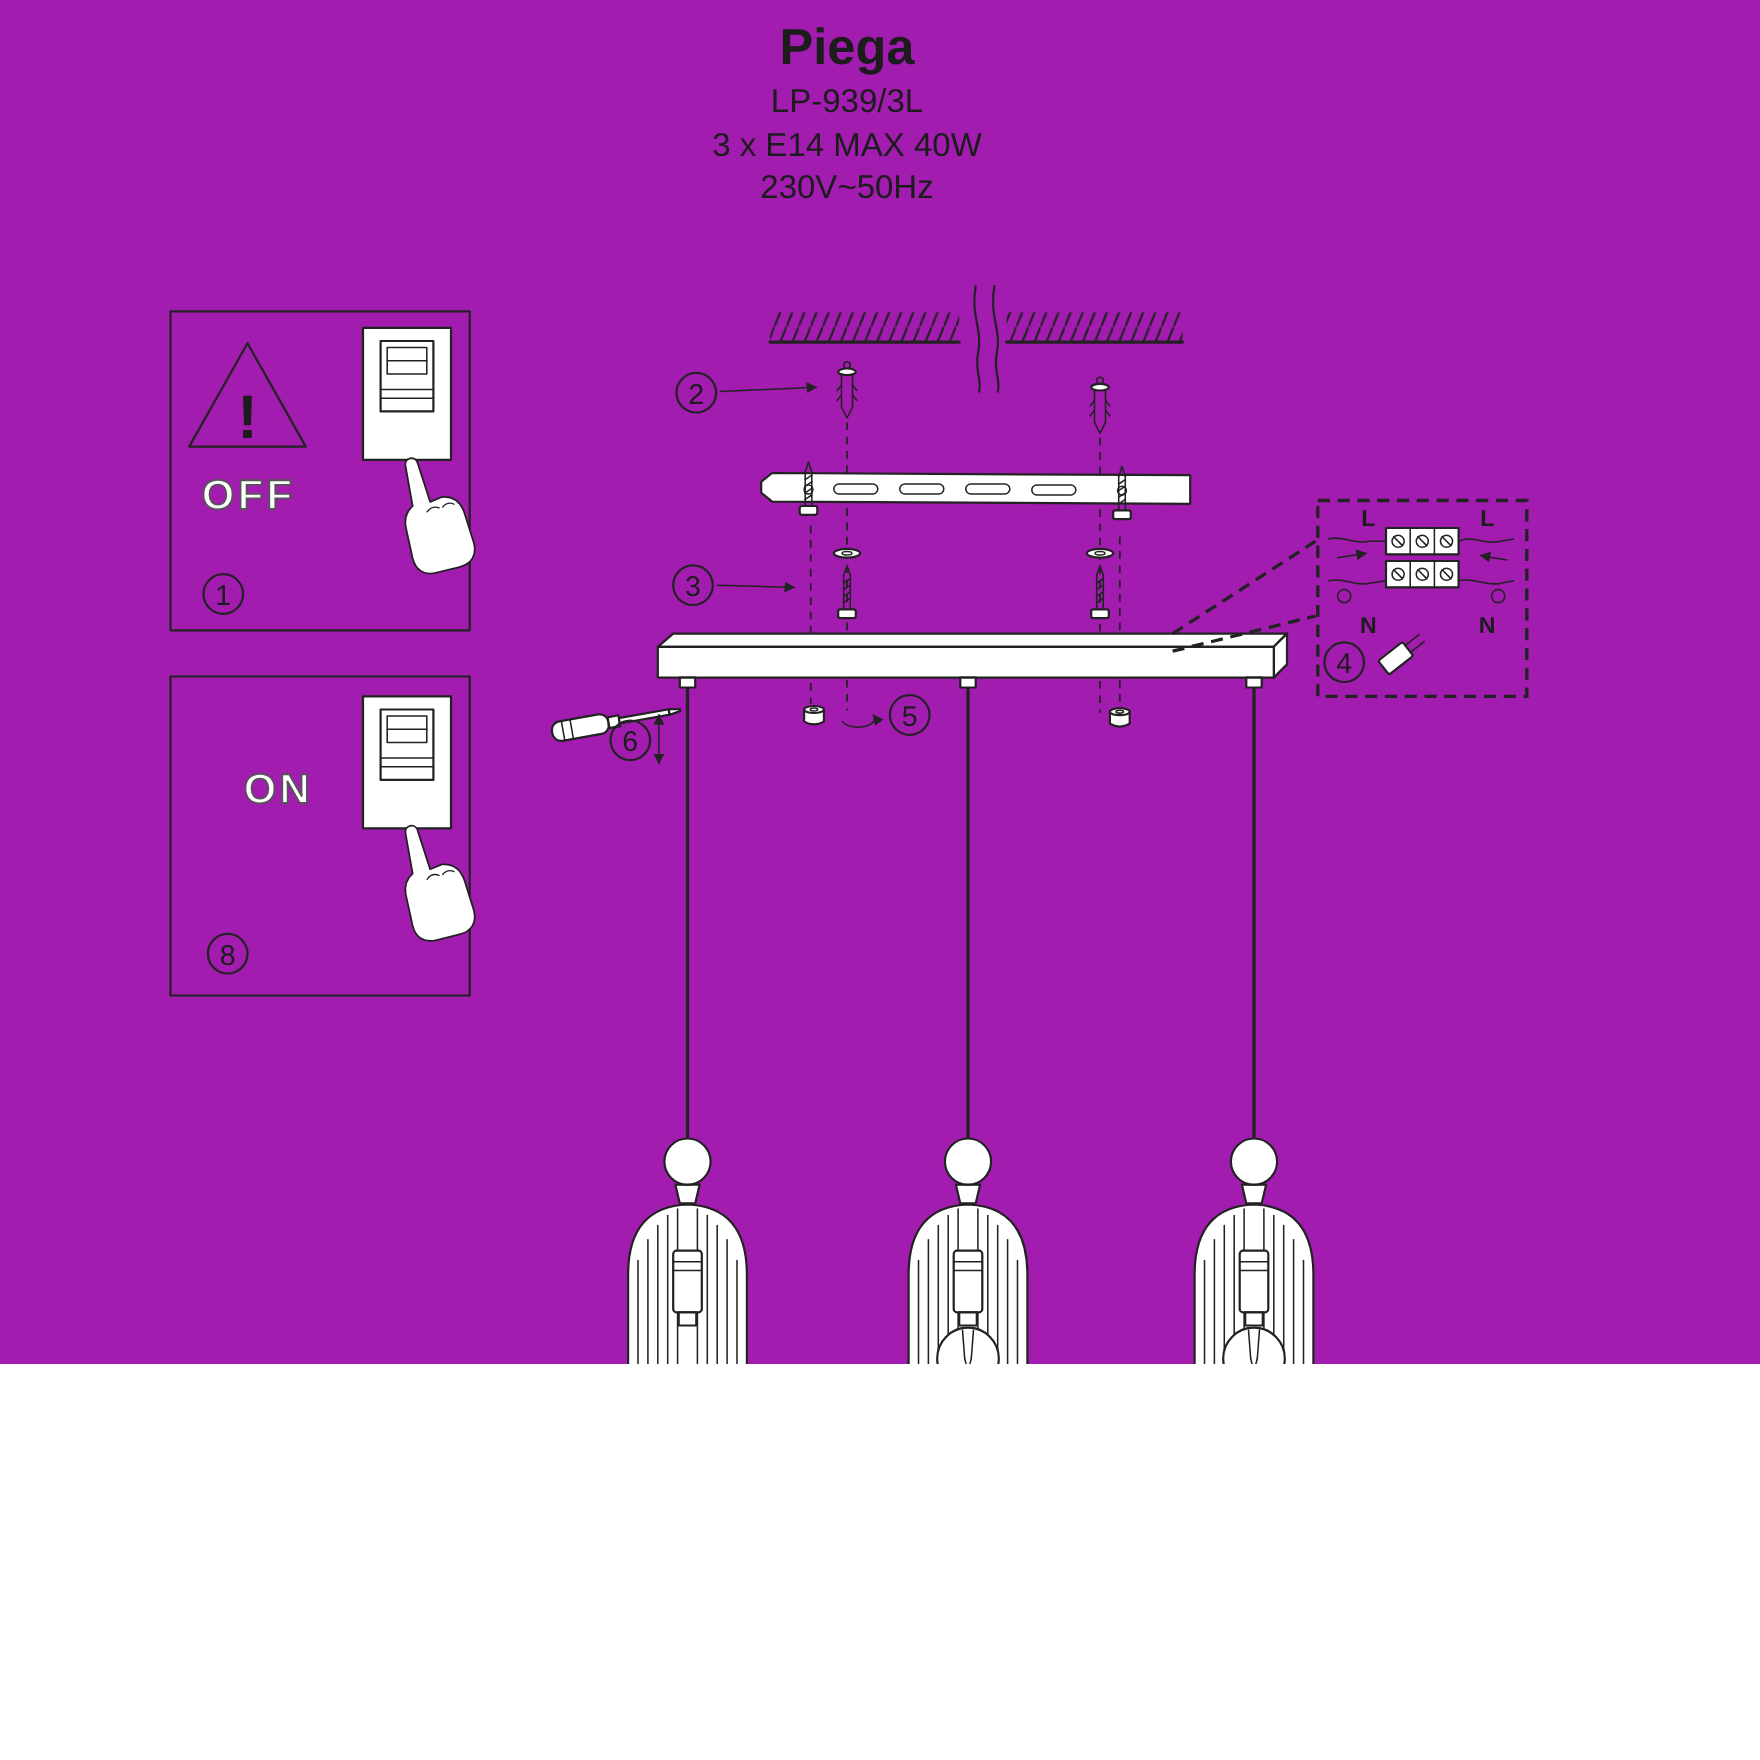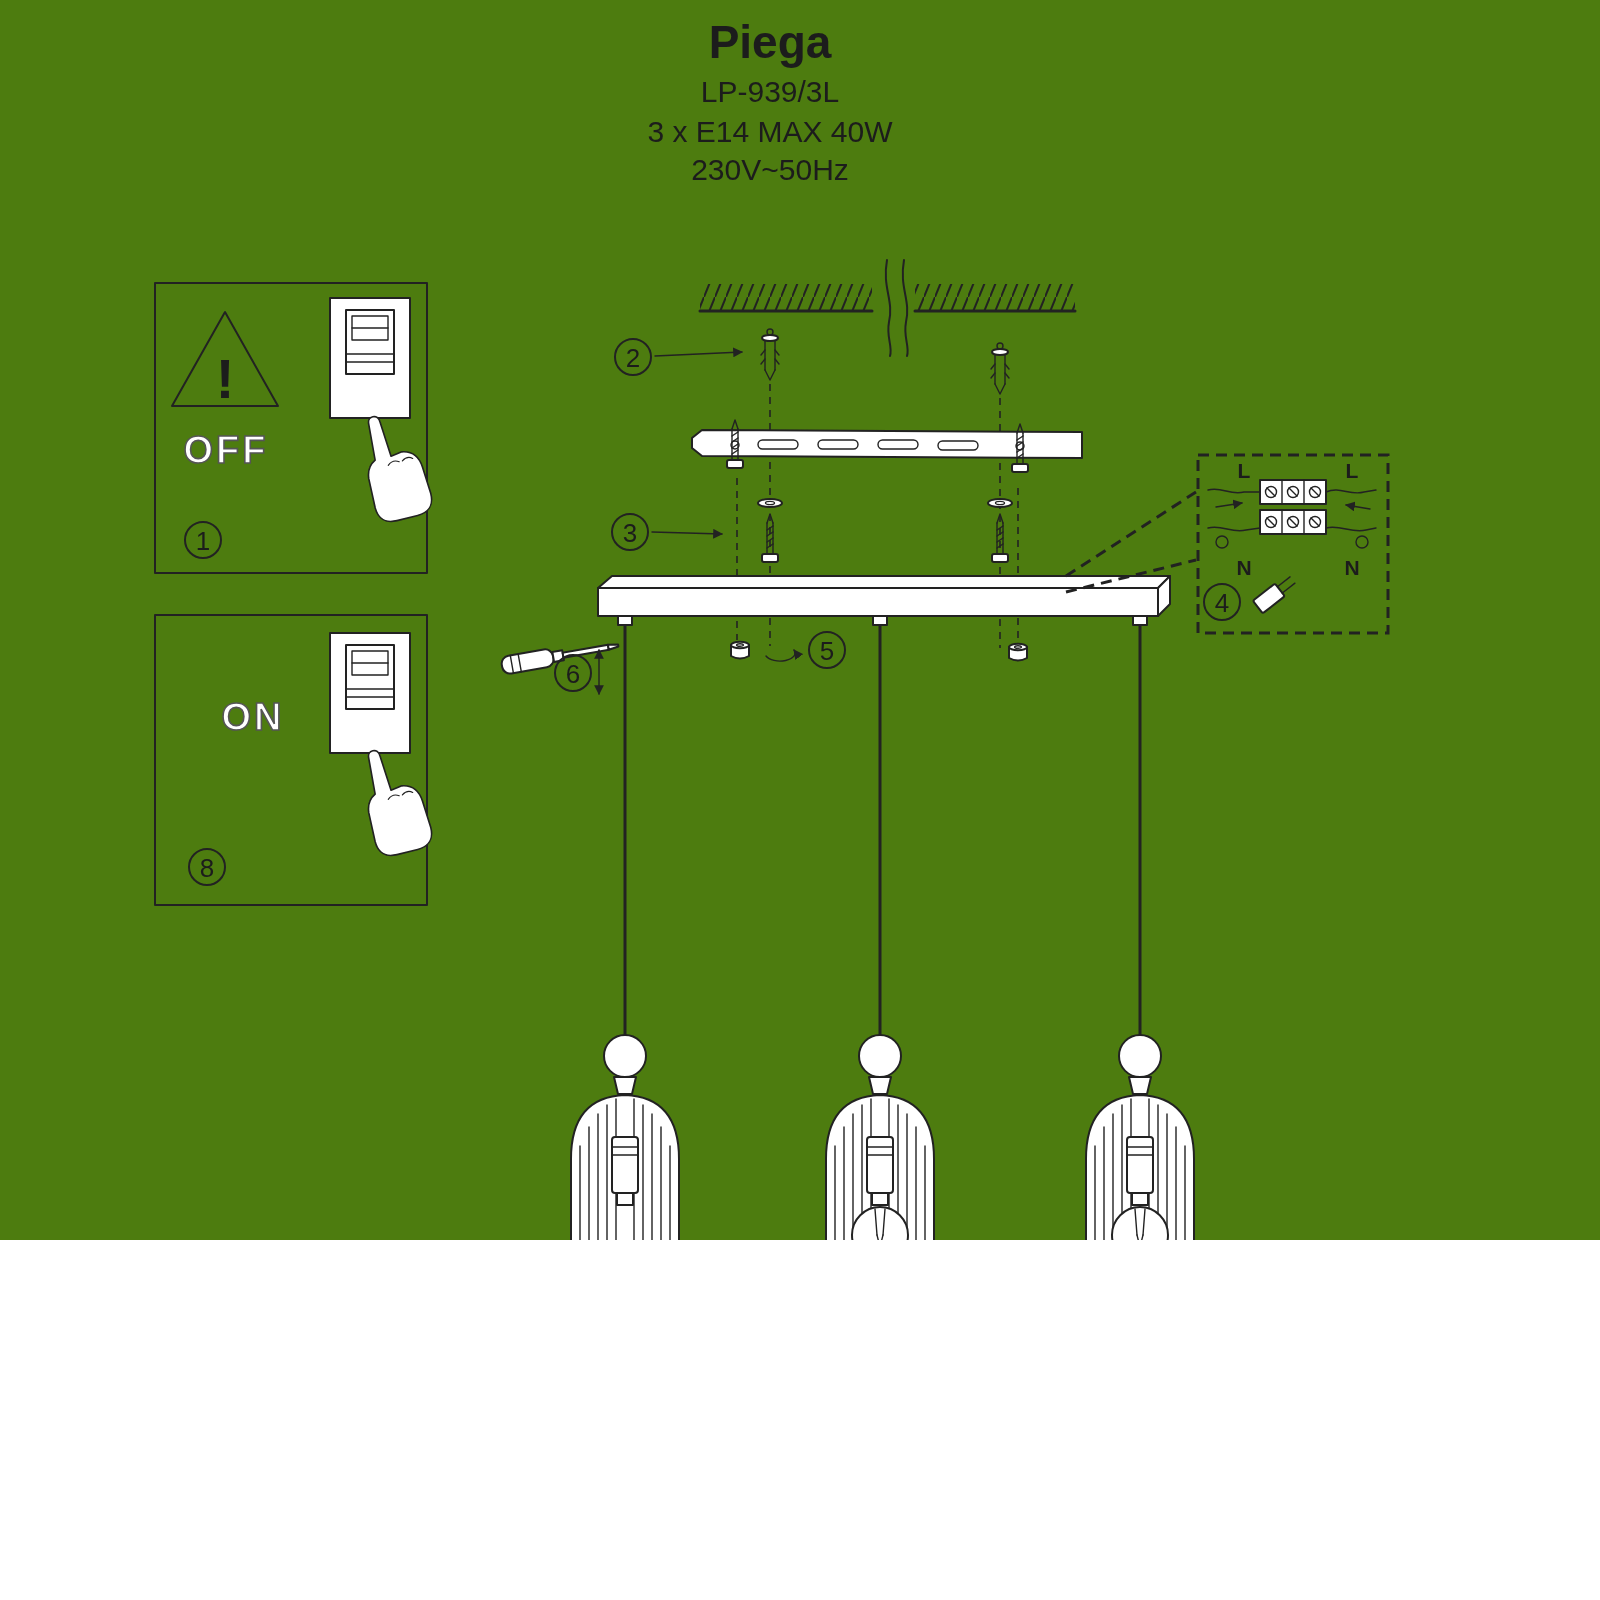--- a/index.html
+++ b/index.html
@@ -1,16 +1,16 @@
 <!DOCTYPE html>
 <html><head>
 <meta charset="utf-8">
 <style>
   html,body{margin:0;padding:0;background:#fff;}
-  .page{width:1600px;height:1240px;position:relative;background:#4d7c0f;margin:0 auto;}
+  .page{width:1600px;height:1240px;position:relative;background:#a21caf;margin:0 auto;}
   svg{display:block;}
   .ln{stroke:#222;fill:none;stroke-width:2;stroke-linecap:round;stroke-linejoin:round;}
   .ln-thick{stroke:#222;fill:none;stroke-width:3;stroke-linecap:round;stroke-linejoin:round;}
   .ln-thin{stroke:#222;fill:none;stroke-width:1.4;stroke-linecap:round;stroke-linejoin:round;}
   .fw{fill:#fff;stroke:#222;stroke-width:2;stroke-linecap:round;stroke-linejoin:round;}
   .dash{stroke:#222;fill:none;stroke-width:1.6;stroke-dasharray:7 6;}
   .dash-bold{stroke:#222;fill:none;stroke-width:3;stroke-dasharray:11 7;}
   .txt{fill:#1c1c1c;font-family:"Liberation Sans",sans-serif;}
   .title{font-size:46px;font-weight:bold;}
   .spec{font-size:30px;}

